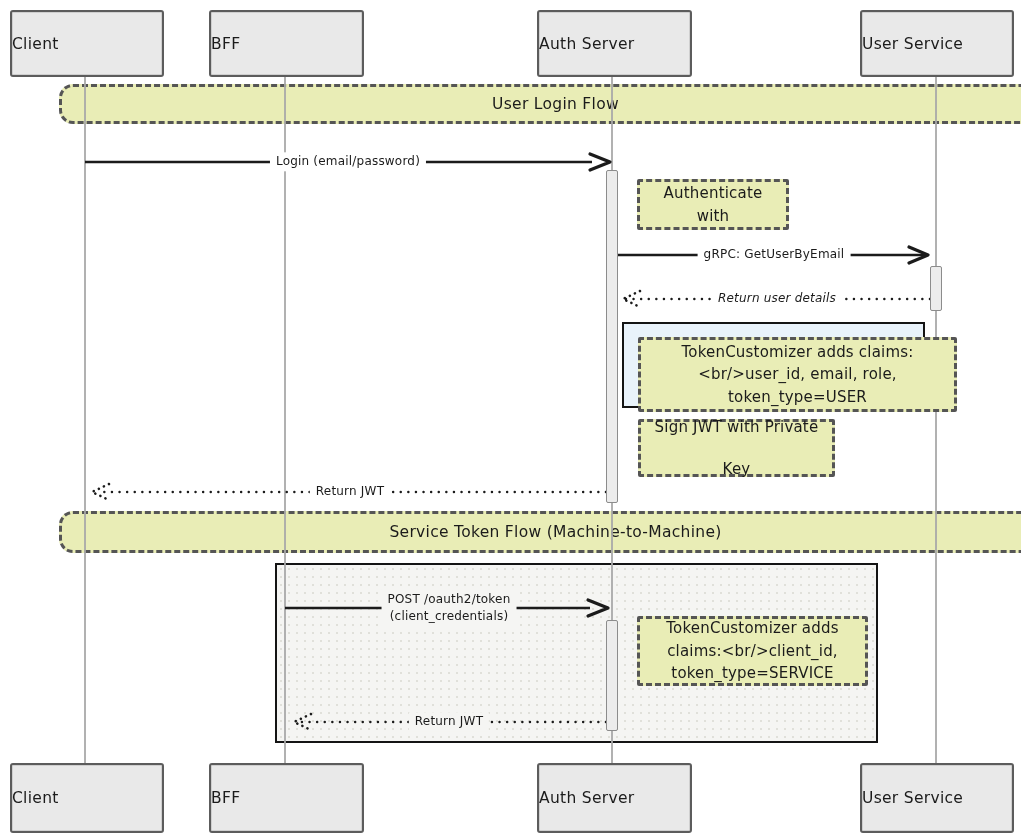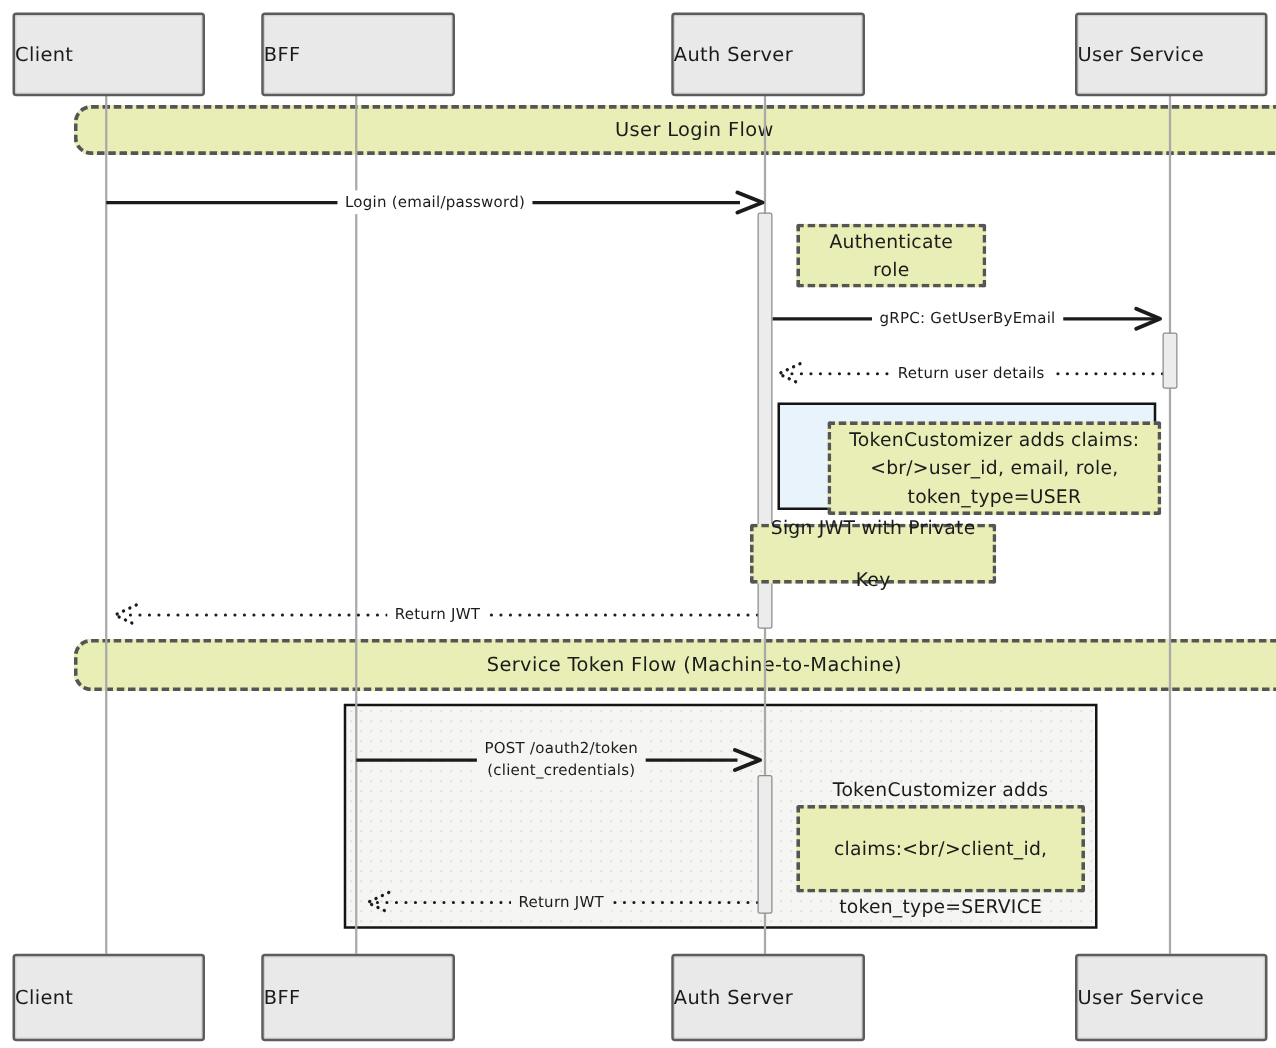--- a/index.html
+++ b/index.html
@@ -129,40 +129,40 @@
     <div class="actor-box" style="left:860px;top:763px;width:150px;height:66px;">
         <span>User Service</span>
       </div>
 
     <div class="activation" style="left:606px;top:170px;height:333px;"></div>
     <div class="activation" style="left:930px;top:266px;height:45px;"></div>
     <div class="activation" style="left:606px;top:620px;height:111px;"></div>
 
     <div class="note" style="left:637px;top:179px;width:152px;height:51px;">
       <div>Authenticate</div>
-      <div>role</div>
+      <div>with</div>
     </div>
-    <div class="note" style="left:638px;top:337px;width:267px;height:75px;margin-left:24px;">
+    <div class="note" style="left:638px;top:337px;width:319px;height:75px;">
       <div>TokenCustomizer adds claims:</div>
       <div>&lt;br/&gt;user_id, email, role,</div>
       <div>token_type=USER</div>
     </div>
-    <div class="note" style="left:600px;top:419px;width:197px;height:48px;gap:20px;">
+    <div class="note" style="left:638px;top:419px;width:197px;height:58px;gap:20px;">
       <div>Sign JWT with Private</div>
       <div>Key</div>
     </div>
-    <div class="note" style="left:637px;top:644px;width:231px;height:70px;gap:24px;">
+    <div class="note" style="left:637px;top:616px;width:231px;height:70px;">
       <div>TokenCustomizer adds</div>
       <div>claims:&lt;br/&gt;client_id,</div>
       <div>token_type=SERVICE</div>
     </div>
 
     <div class="msg-label" style="left:348px;top:162px;">Login (email/password)</div>
     <div class="msg-label" style="left:774px;top:255px;">gRPC: GetUserByEmail</div>
-    <div class="msg-label" style="left:777px;top:299px;">Return user details</div>
+    <div class="msg-label" style="left:777px;top:299px;font-style:italic;">Return user details</div>
     <div class="msg-label" style="left:350px;top:492px;">Return JWT</div>
     <div class="msg-label on-gray" style="left:449px;top:608px;">
       <div>POST /oauth2/token</div>
       <div>(client_credentials)</div>
     </div>
     <div class="msg-label on-gray" style="left:449px;top:722px;">Return JWT</div>
   </div>
 </div>
 
 </body></html>

